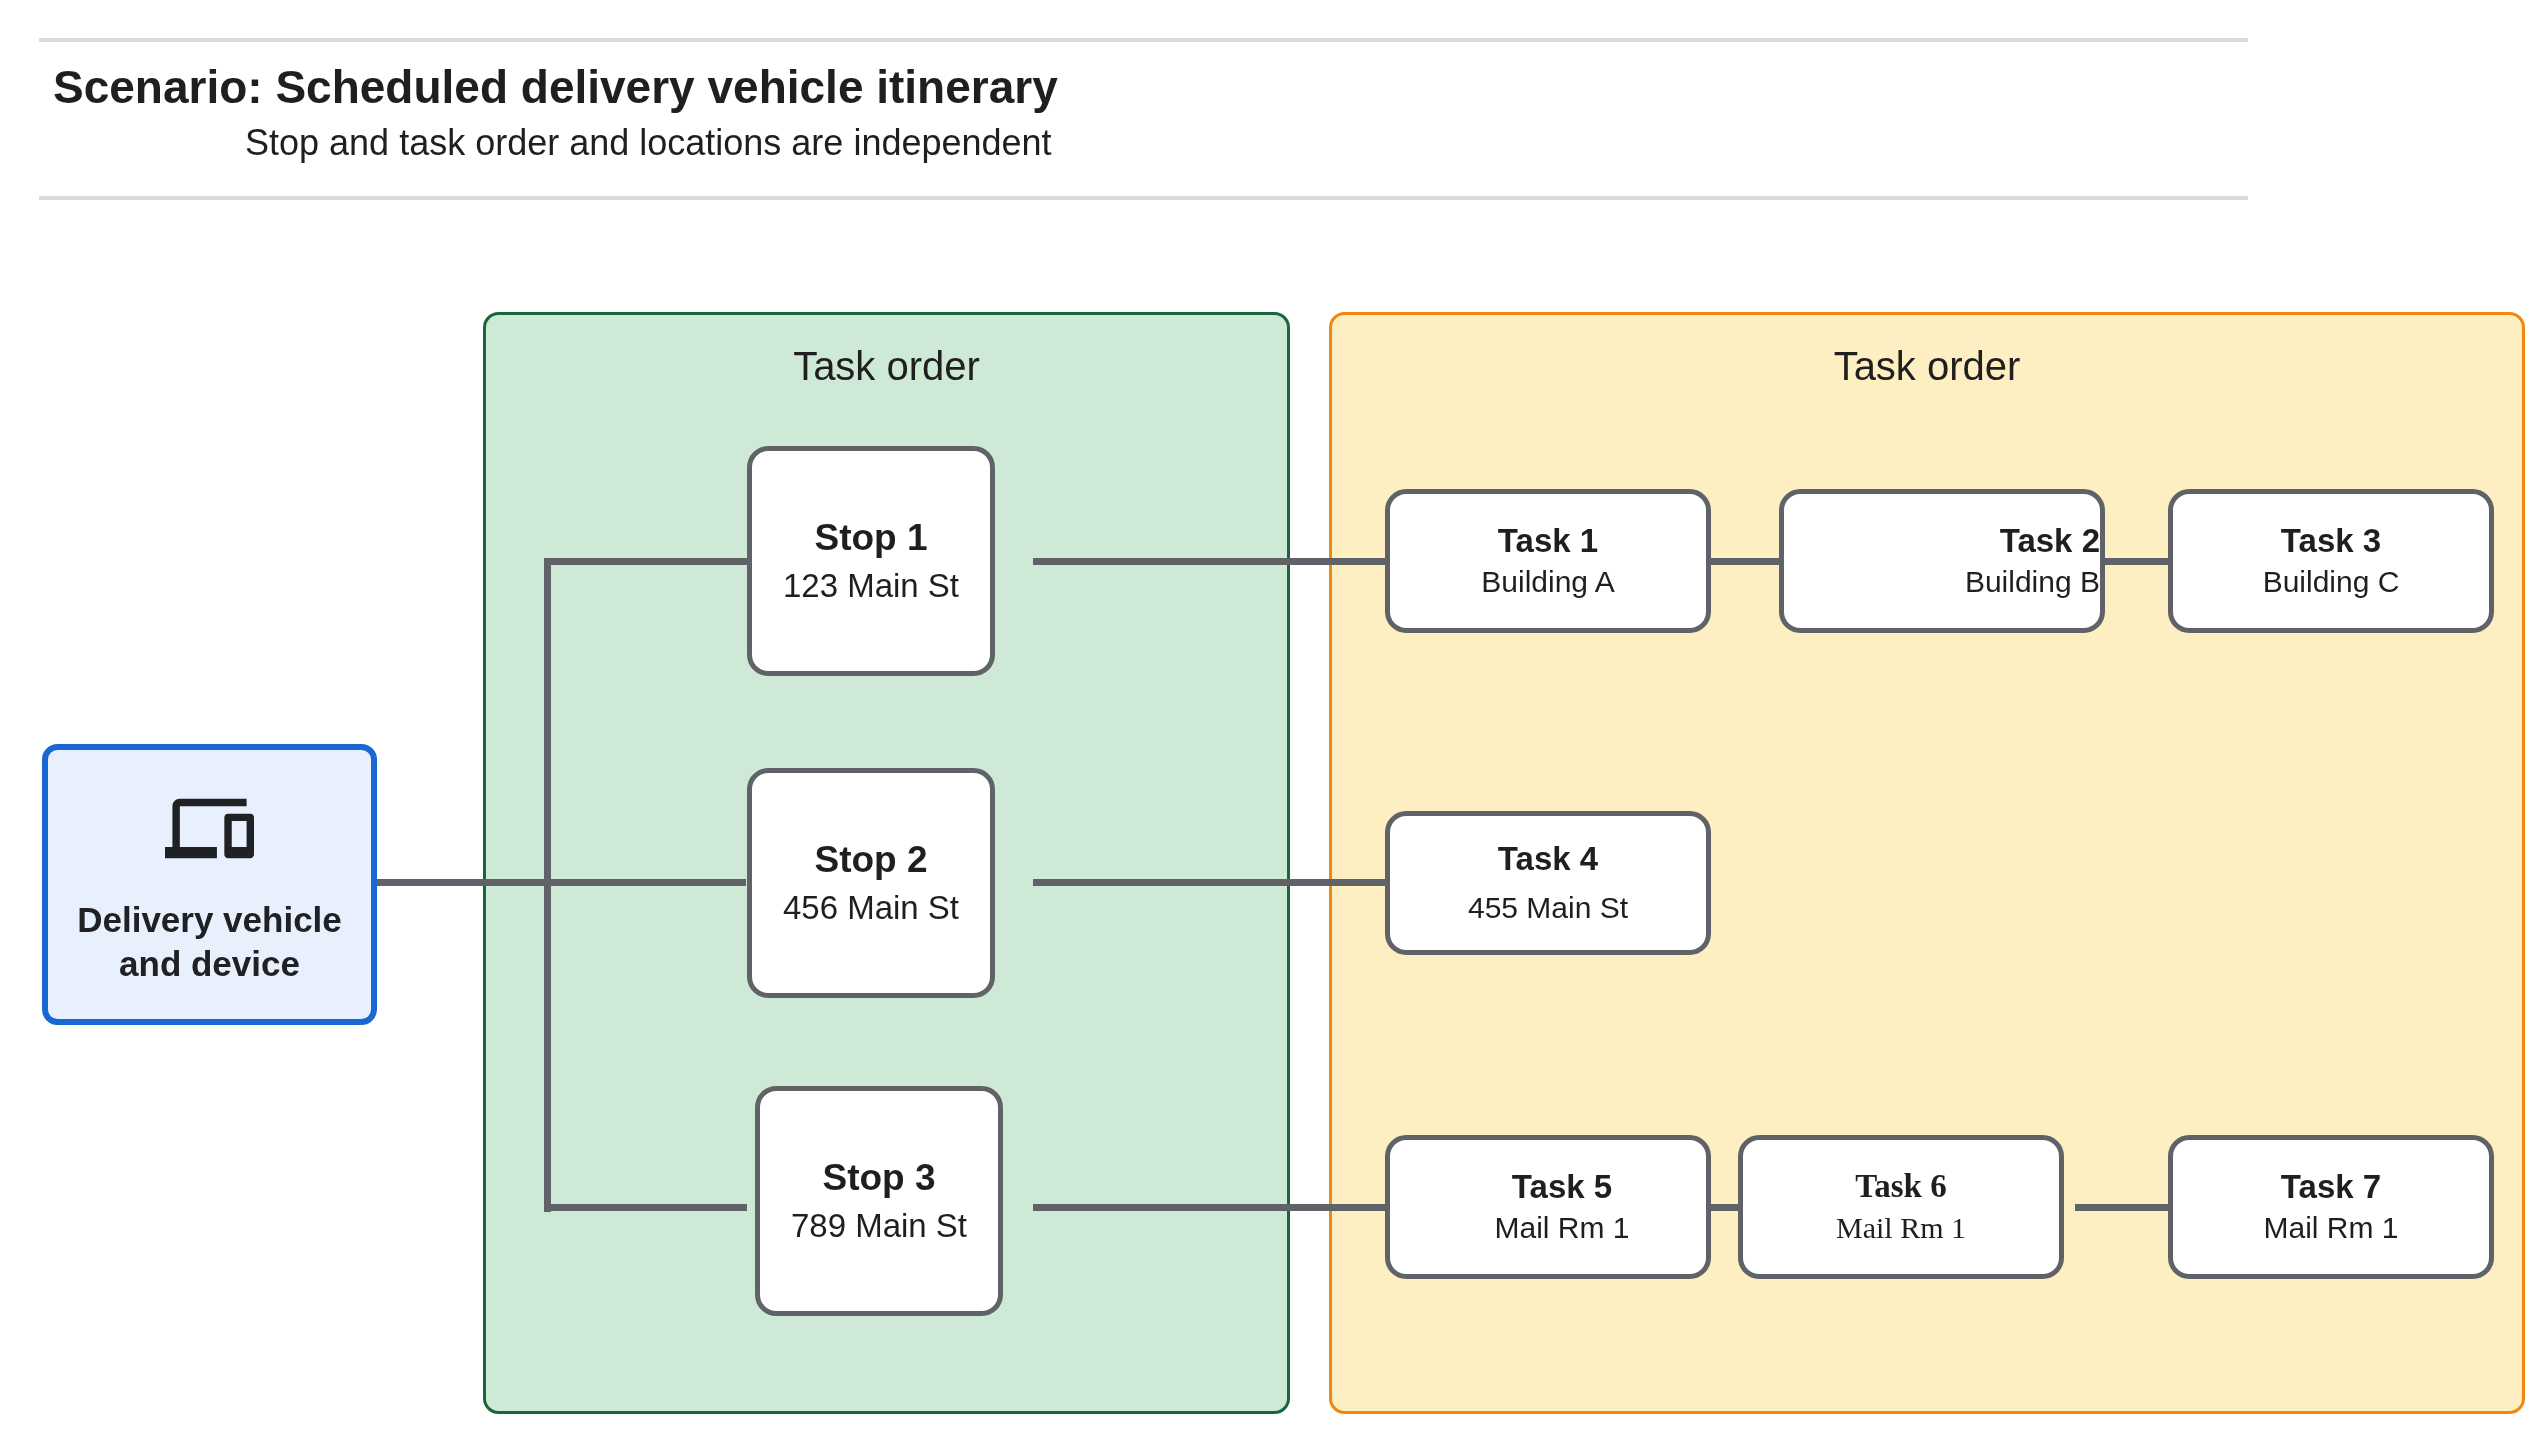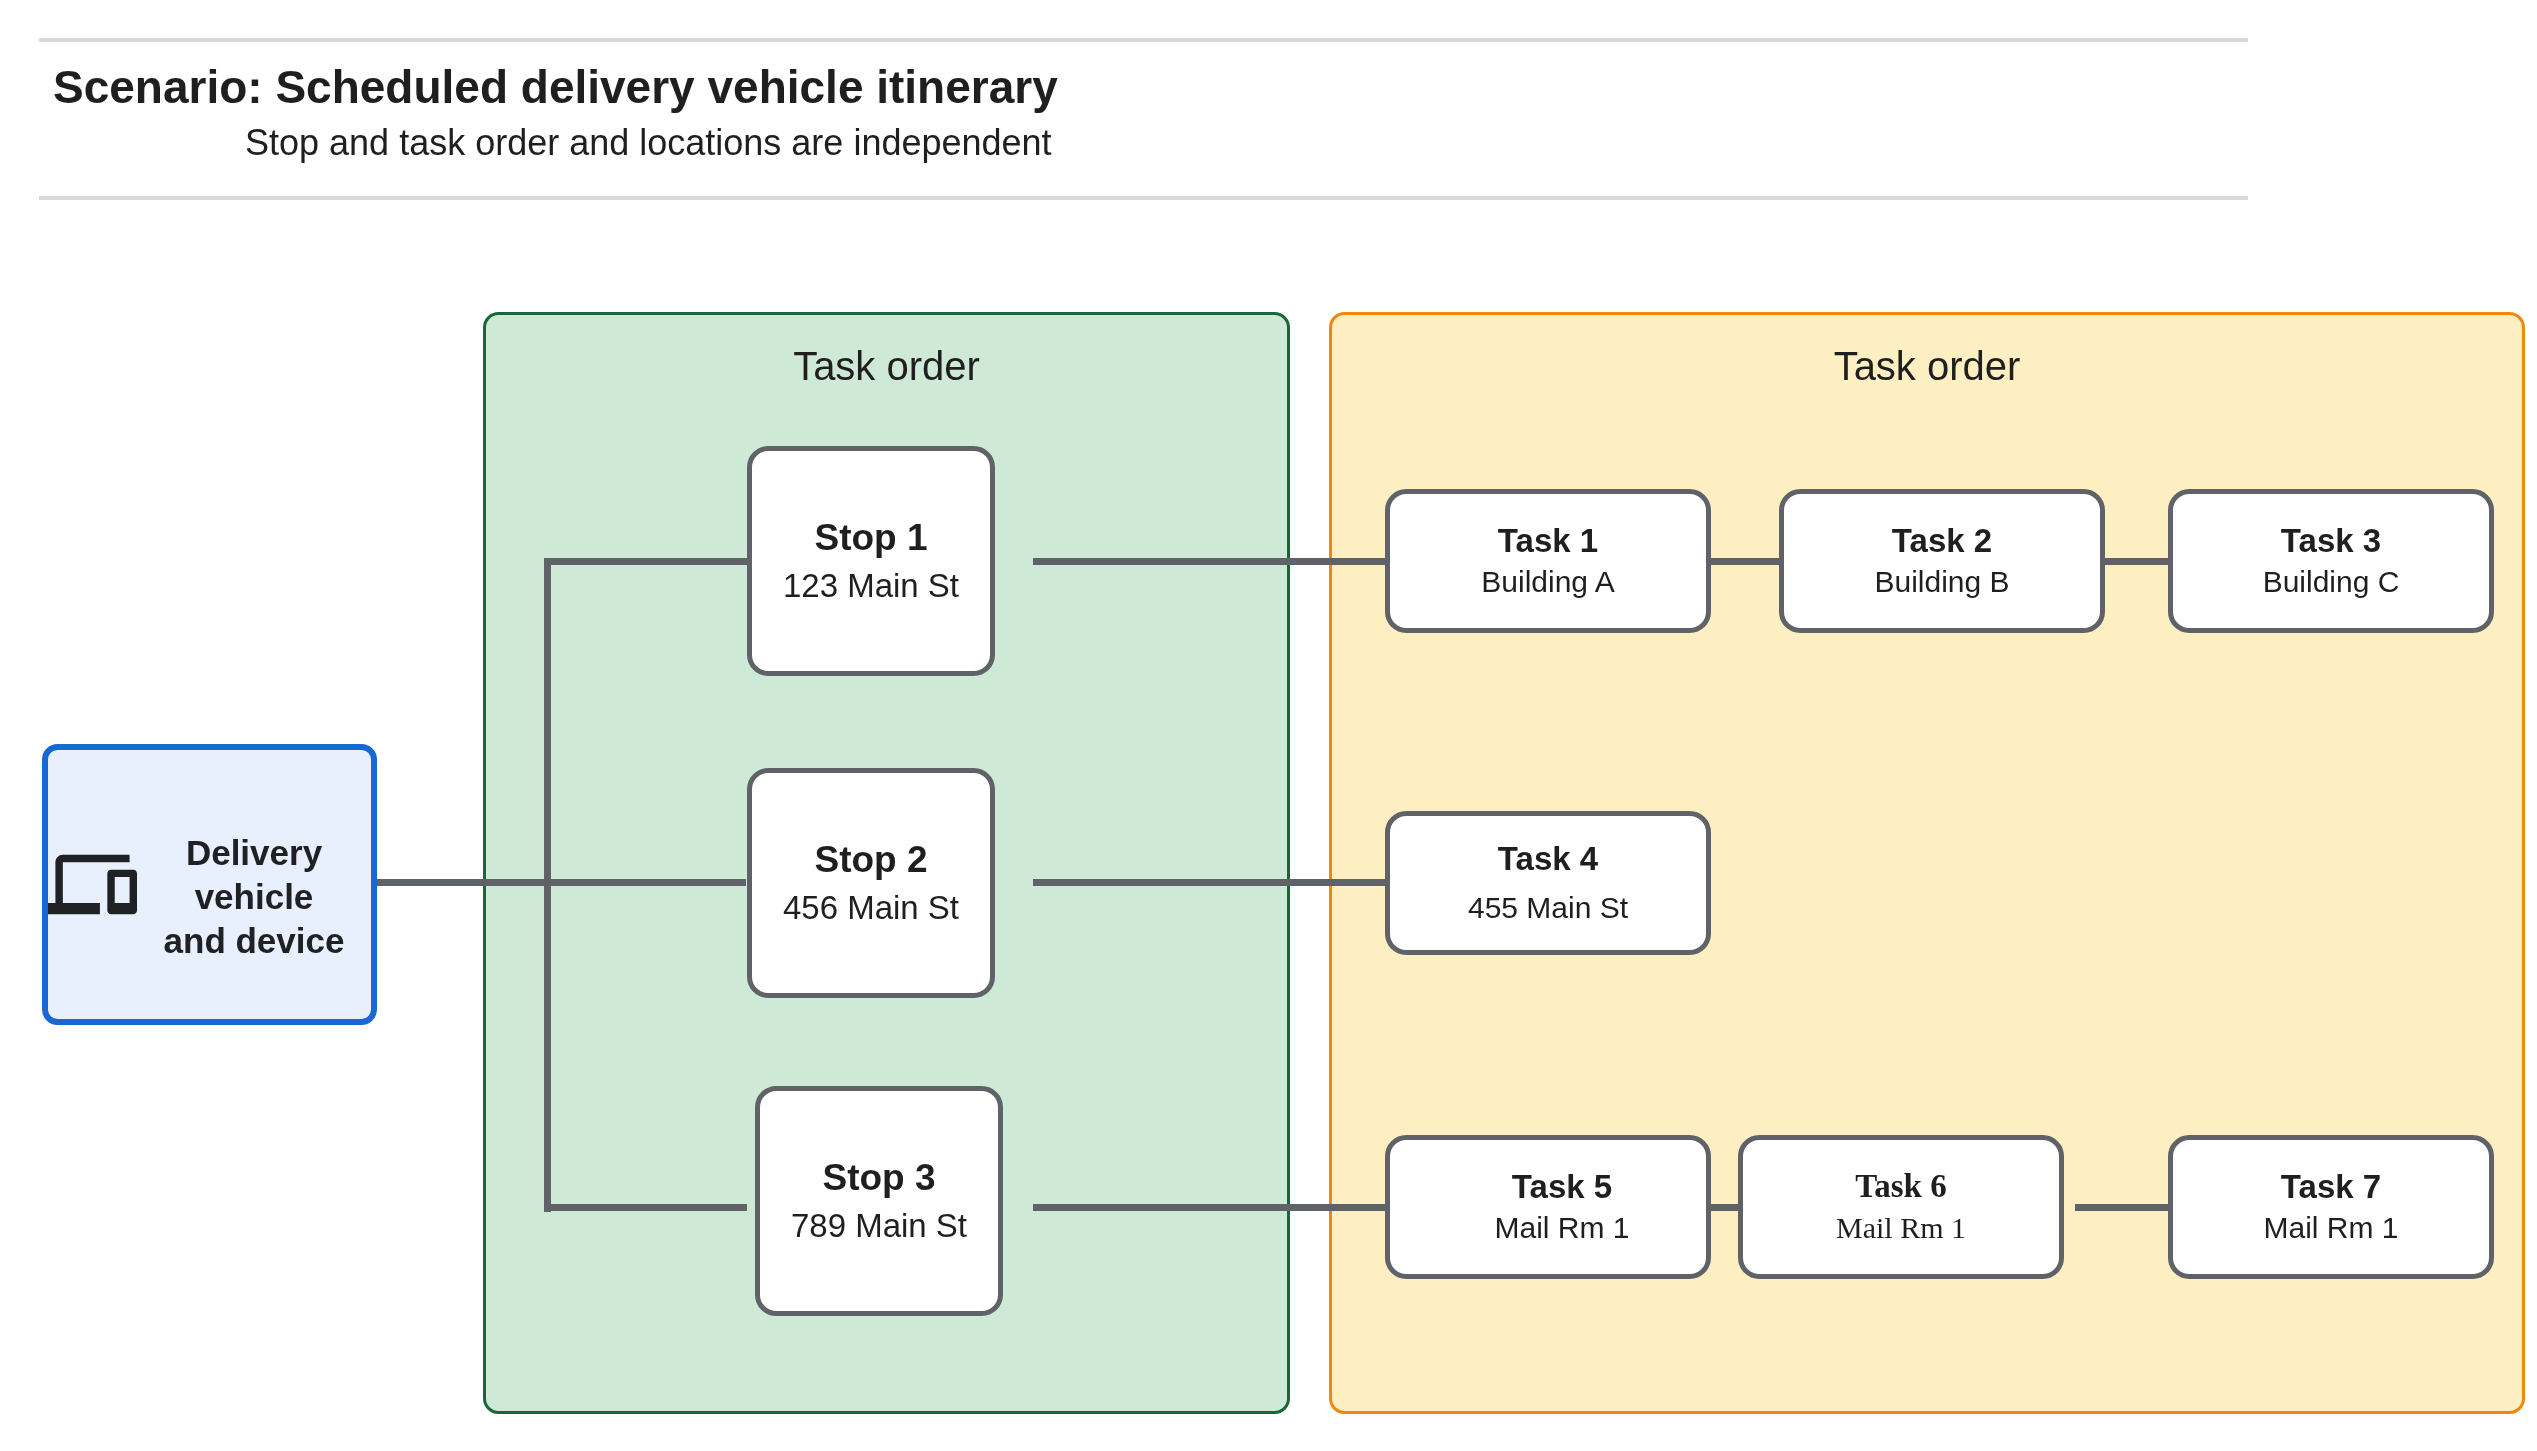--- a/index.html
+++ b/index.html
@@ -46,21 +46,21 @@
   .node-title{font-weight:bold;line-height:1.15;}
   .node-sub{line-height:1.15;}
   .stop-node .node-title{font-size:37px;}
   .stop-node .node-sub{font-size:33px;margin-top:6.8px;}
   .task-node .node-title{font-size:33px;}
   .task-node .node-sub{font-size:30px;margin-top:4.8px;}
 
   .device{
     position:absolute;left:42px;top:744px;width:335px;height:281px;
     background:var(--device-fill);border:6.8px solid var(--device-border);border-radius:15.5px;
-    box-sizing:border-box;display:flex;align-items:center;justify-content:center;
+    box-sizing:border-box;display:flex;flex-direction:column;align-items:center;justify-content:center;
   }
   .device-icon svg{width:89px;height:89px;display:block;fill:var(--icon-color);}
   .device-label{font-size:35px;font-weight:bold;text-align:center;line-height:1.25;margin-top:25px;color:#202124;}
 </style>
 </head>
 <body>
 
 <div id="canvas">
 
   <div class="rule rule-top"></div>
@@ -109,21 +109,21 @@
   </div>
   <div class="node stop-node" style="top:1086px;margin-left:8px;">
     <div class="node-title">Stop 3</div>
     <div class="node-sub">789 Main St</div>
   </div>
 
   <div class="node task-node" style="left:1385px;top:489px;">
     <div class="node-title">Task 1</div>
     <div class="node-sub">Building A</div>
   </div>
-  <div class="node task-node" style="left:1779px;top:489px;">
+  <div class="node task-node" style="left:1779px;top:489px;align-items:flex-end;">
     <div class="node-title">Task 2</div>
     <div class="node-sub">Building B</div>
   </div>
   <div class="node task-node" style="left:2168px;top:489px;">
     <div class="node-title">Task 3</div>
     <div class="node-sub">Building C</div>
   </div>
   <div class="node task-node" style="left:1385px;top:811px;gap:8px;">
     <div class="node-title">Task 4</div>
     <div class="node-sub">455 Main St</div>

